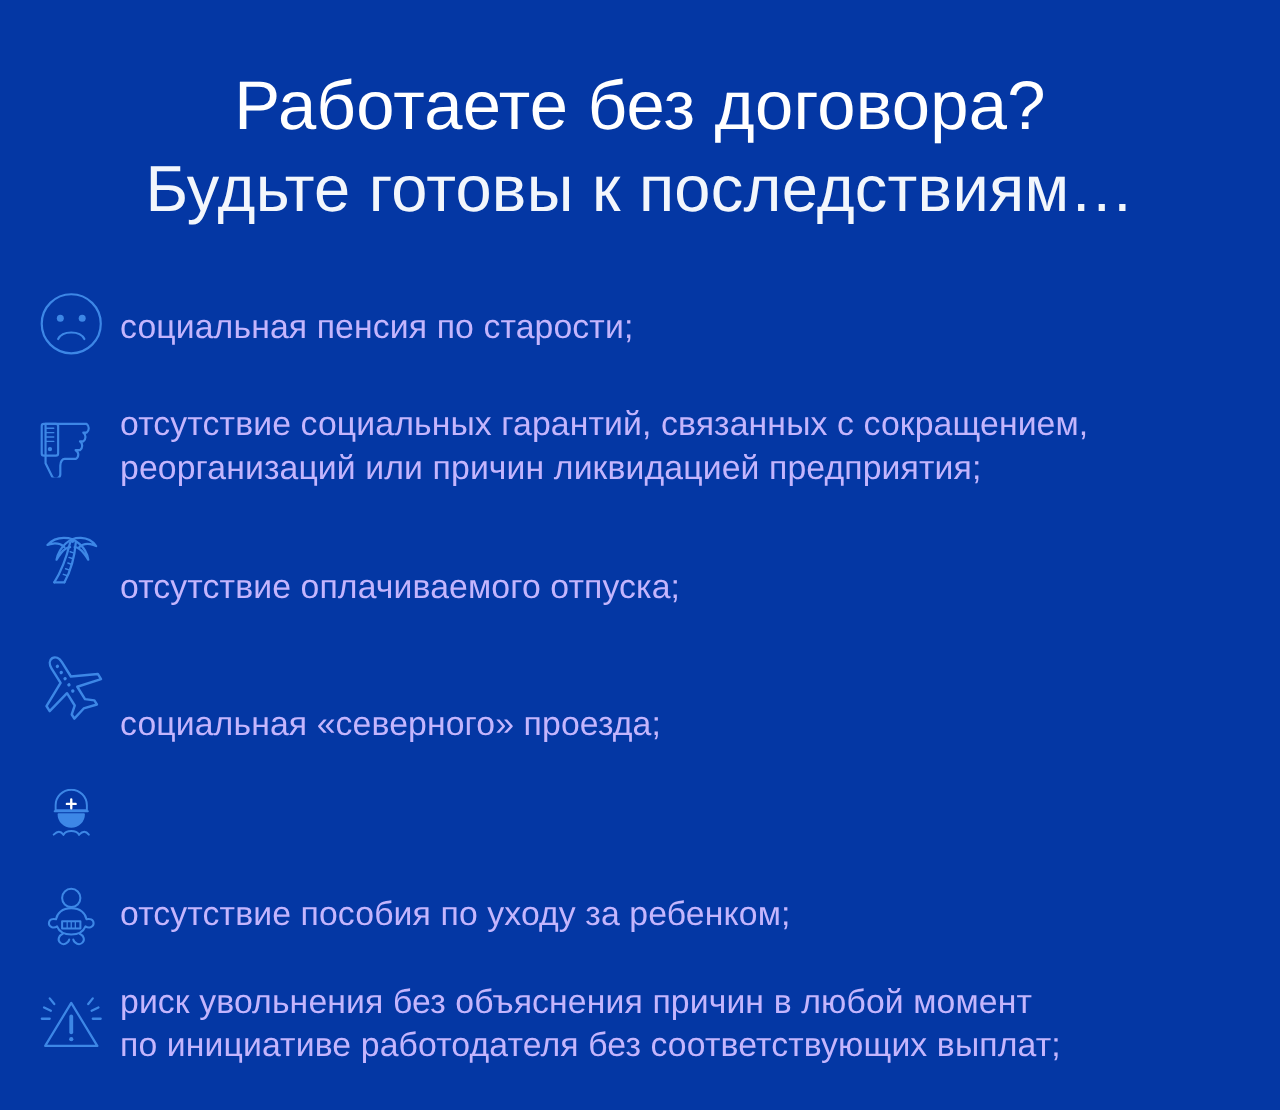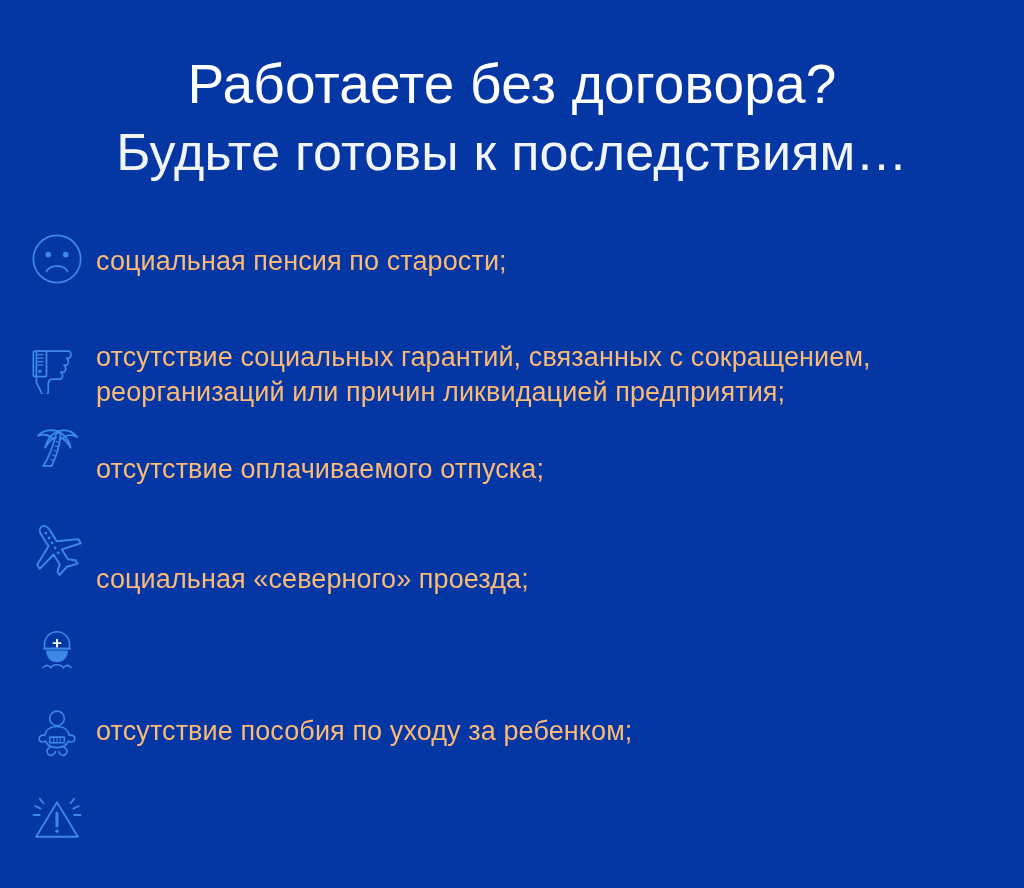--- a/index.html
+++ b/index.html
@@ -75,34 +75,34 @@
   .icon-cell svg {
     display: block;
     stroke: #3d87e6;
     fill: none;
     stroke-width: 2;
     stroke-linecap: round;
     stroke-linejoin: round;
   }
   .item-text {
     flex: 1 1 auto;
-    color: #fdba74;
+    color: #c4b5fd;
     font-size: 27px;
     font-weight: 400;
     line-height: 1.30;
     letter-spacing: 0.1px;
     padding-top: 2px;
   }
 
   
   .item-1 { height: 84px; }
   .item-1 .icon-cell { height: 62px; }
   .item-1 .item-text { padding-top: 16px; }
 
-  .item-2 { height: 92px; align-items: flex-end; }
+  .item-2 { height: 92px; }
   .item-2 .icon-cell { height: 72px; align-items: flex-start; padding-top: 8px;}
   .item-2 .item-text { padding-top: 4px; }
 
   .item-3 { height: 96px; }
   .item-3 .icon-cell { height: 74px; align-items: flex-start; }
   .item-3 .item-text { padding-top: 36px; }
 
   .item-4 { height: 100px; }
   .item-4 .icon-cell { height: 80px; align-items: flex-start; }
   .item-4 .item-text { padding-top: 44px; }
@@ -236,16 +236,20 @@
     <li class="list-item item-7">
       <span class="icon-cell">
         <svg viewBox="0 0 64 64" width="58" height="58" aria-hidden="true">
           <path d="M32 18 L55 56 H9 Z"></path>
           <path d="M32 30 v14" stroke-width="3.4"></path>
           <circle cx="32" cy="50" r="1.9" fill="#3d87e6" stroke="none"></circle>
           <path d="M13 14 l4 5 M8 22 l6 3 M6 32 l7 0
                    M51 14 l-4 5 M56 22 l-6 3 M58 32 l-7 0" stroke-width="2"></path>
         </svg>
       </span>
+      <span class="item-text">
+        <span class="text-line">риск увольнения без объяснения причин в любой момент</span>
+        <span class="text-line">по инициативе работодателя без соответствующих выплат;</span>
+      </span>
     </li>
 
   </ul>
 </div>
 
 </body></html>

